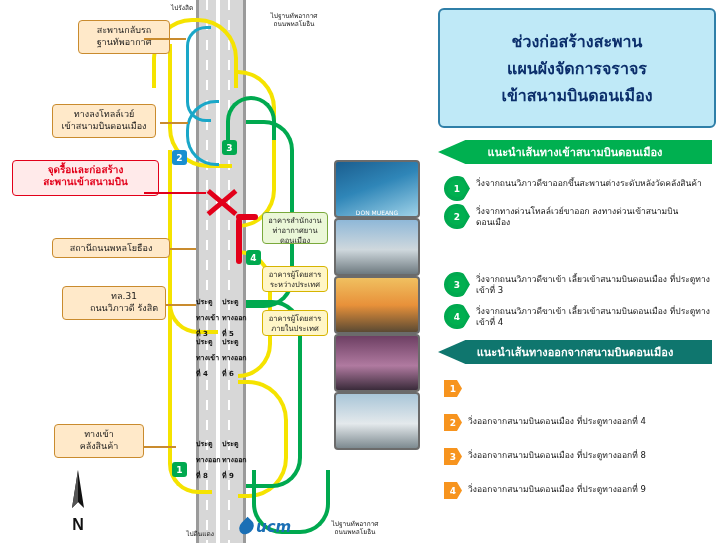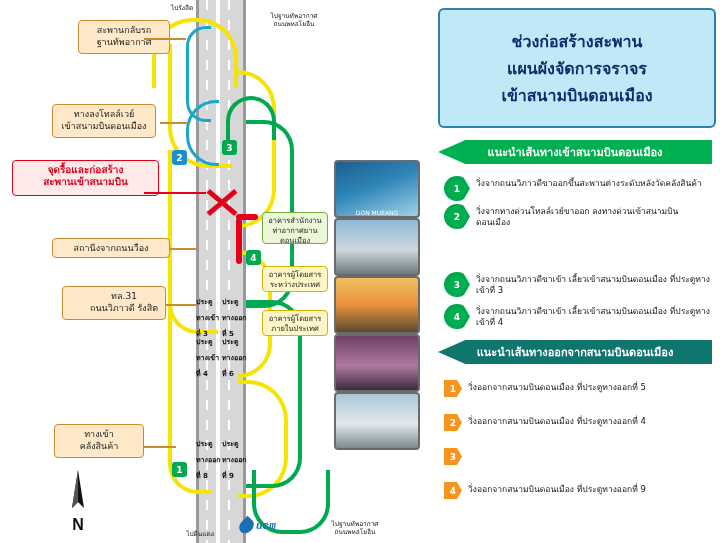--- a/index.html
+++ b/index.html
@@ -95,21 +95,21 @@
     color:#fff;font-size:9px;font-weight:bold;
   }
   .chev.green{background:#00b050;clip-path:polygon(0 0,72% 0,100% 50%,72% 100%,0 100%);}
   .chev.orange{background:#f7941e;clip-path:polygon(0 0,72% 0,100% 50%,72% 100%,0 100%);}
   .legend-note{position:absolute;left:14px;width:268px;font-size:8.5px;line-height:11.5px;color:#111;}
 
   .ucm{
     position:absolute;left:240px;top:518px;display:flex;align-items:center;gap:3px;
   }
   .ucm .drop{width:13px;height:16px;background:#1a6fb5;border-radius:0 50% 50% 50%;transform:rotate(45deg);}
-  .ucm .txt{font-size:11px;font-weight:bold;color:#1a6fb5;font-style:italic;font-family:Liberation Mono, monospace;}
+  .ucm .txt{font-size:15px;font-weight:bold;color:#1a6fb5;font-style:italic;}
 </style>
 </head>
 <body>
 
 <div class="root">
 
   <div class="diagram">
 
     <div class="road-main"></div>
     <div class="road-mid"></div>
@@ -149,21 +149,21 @@
     </div>
     <div class="leader" style="left:160px;top:122px;width:28px;"></div>
 
     <div class="callout red" style="left:12px;top:160px;width:147px;height:36px;">
       <span style="white-space:pre-line;">จุดรื้อและก่อสร้าง
 สะพานเข้าสนามบิน</span>
     </div>
     <div class="leader red" style="left:144px;top:192px;width:62px;"></div>
 
     <div class="callout" style="left:52px;top:238px;width:118px;height:20px;">
-      <span>สถานีงจากถนนวือง</span>
+      <span>สถานีถนนพหลโยธือง</span>
     </div>
     <div class="leader" style="left:170px;top:248px;width:26px;"></div>
 
     <div class="callout" style="left:62px;top:286px;width:104px;height:34px;padding-left:24px;">
       <span style="white-space:pre-line;">ทล.31
 ถนนวิภาวดี รังสิต</span>
     </div>
     <div class="leader" style="left:166px;top:304px;width:30px;"></div>
 
     <div class="callout" style="left:54px;top:424px;width:90px;height:34px;">
@@ -309,34 +309,34 @@
     </div>
 
     <div class="banner banner-red" style="top:340px;clip-path:polygon(10% 0,100% 0,100% 100%,10% 100%,0 50%);">
       <span>แนะนำเส้นทางออกจากสนามบินดอนเมือง</span>
     </div>
 
     <div class="legend-row" style="top:380px;">
       <div class="chev orange">
           <span>1</span>
         </div>
-      <div class="txt">วิ่งออกจากสนามบินดอนเมือง ที่ประตูทางออกที่ 5</div>
     </div>
 
     <div class="legend-row" style="top:414px;">
       <div class="chev orange">
           <span>2</span>
         </div>
       <div class="txt">วิ่งออกจากสนามบินดอนเมือง ที่ประตูทางออกที่ 4</div>
     </div>
 
     <div class="legend-row" style="top:448px;">
       <div class="chev orange">
           <span>3</span>
         </div>
+      <div class="txt">วิ่งออกจากสนามบินดอนเมือง ที่ประตูทางออกที่ 8</div>
     </div>
 
     <div class="legend-row" style="top:482px;">
       <div class="chev orange">
           <span>4</span>
         </div>
       <div class="txt">วิ่งออกจากสนามบินดอนเมือง ที่ประตูทางออกที่ 9</div>
     </div>
   </div>
 </div>

